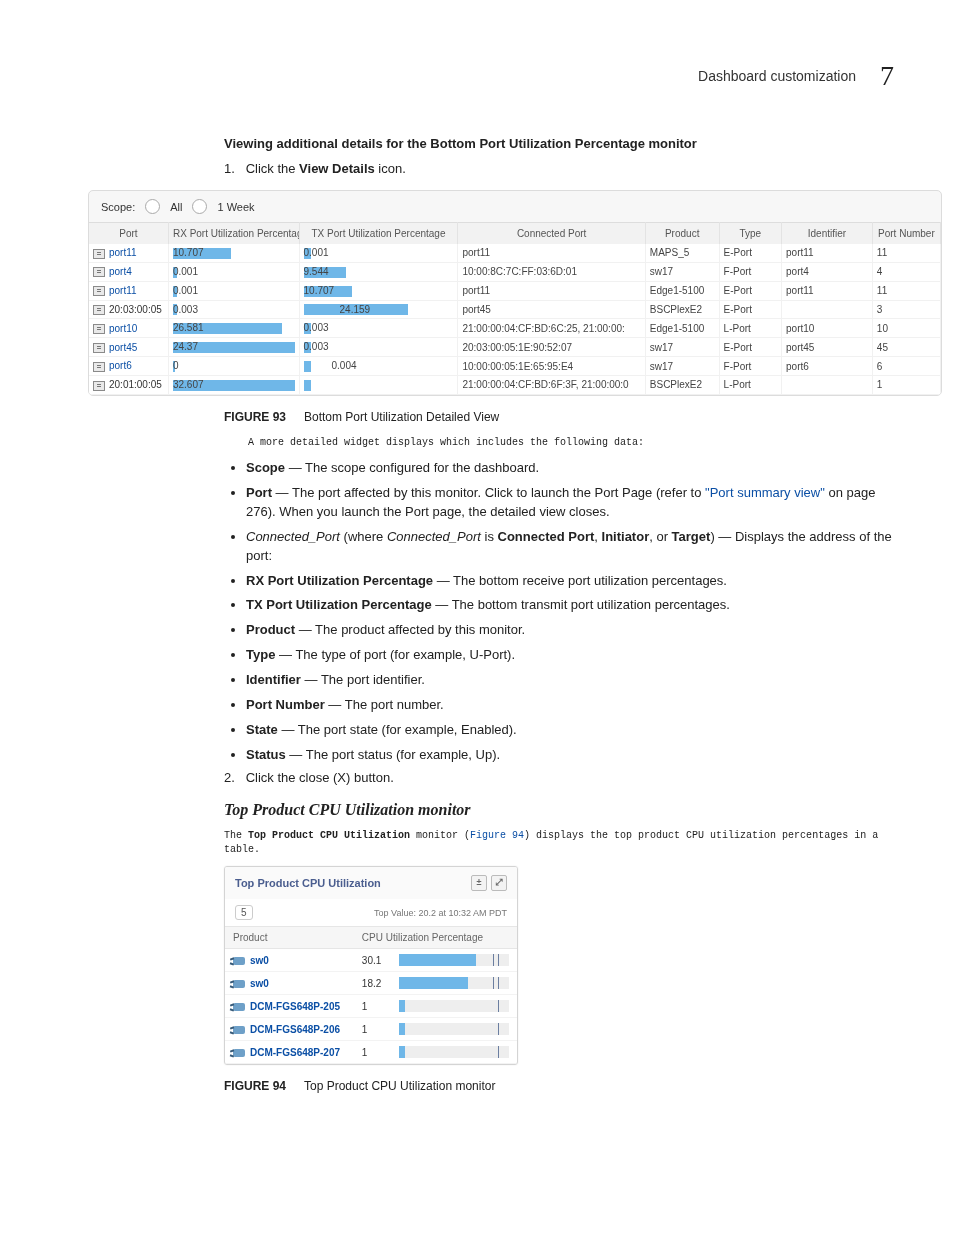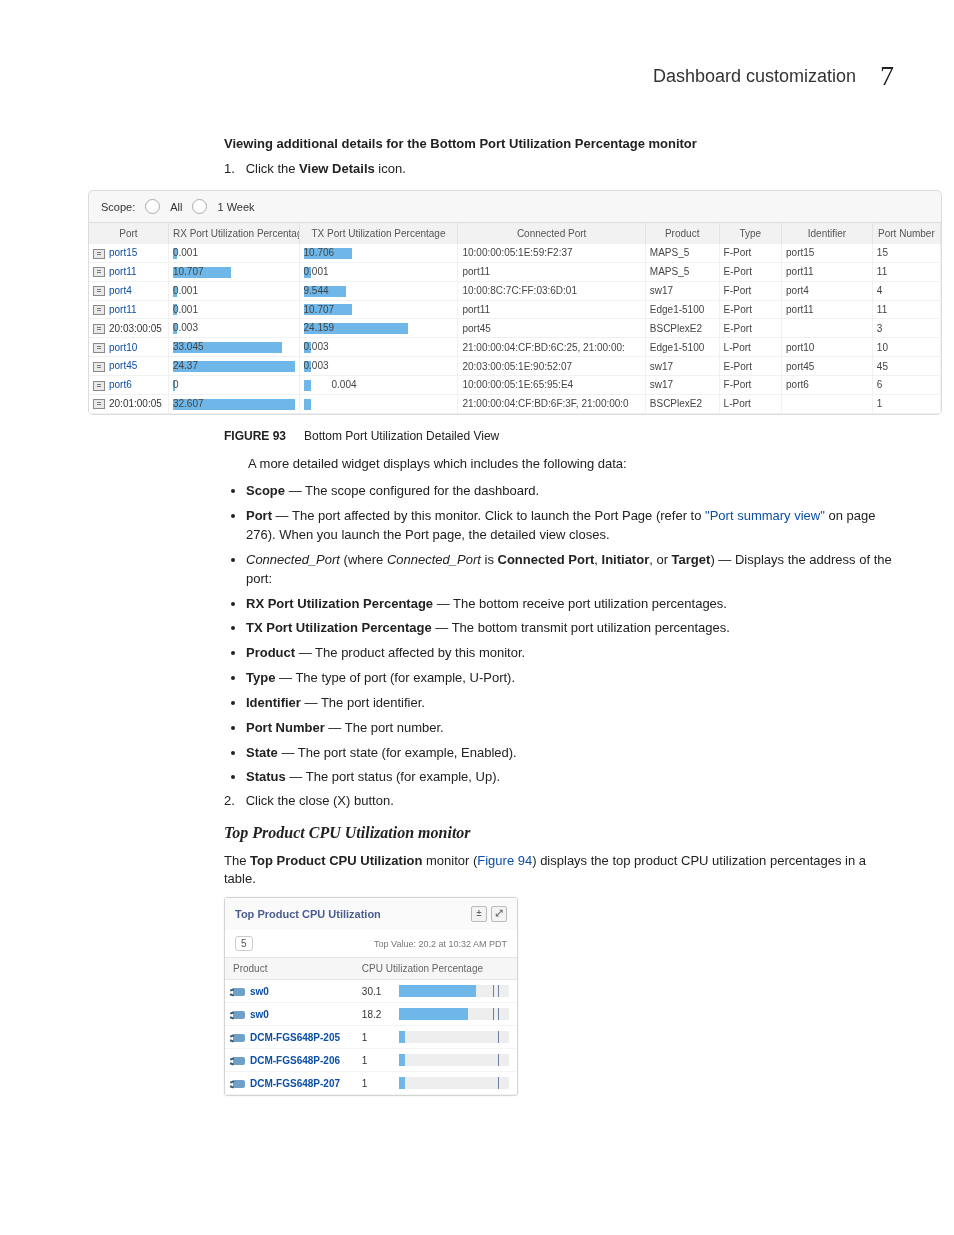--- a/index.html
+++ b/index.html
@@ -1,29 +1,29 @@
 <!DOCTYPE html>
 <html><head>
 <meta charset="utf-8">
 <style>
   html,body{margin:0;padding:0;background:#fff;font-family:Arial,Helvetica,sans-serif;color:#222;}
   .page{width:954px;min-height:1235px;position:relative;box-sizing:border-box;padding:60px 60px 40px 88px;}
   .hdr{display:flex;justify-content:flex-end;align-items:center;gap:24px;margin-bottom:44px;}
-  .hdr-title{font-size:18px;color:#333;}
+  .hdr-title{font-size:14px;color:#333;}
   .hdr-num{font-size:28px;font-family:Georgia,'Times New Roman',serif;font-weight:normal;color:#222;}
   .body{margin-left:136px;}
   .h-sub{font-size:13px;font-weight:bold;margin:0 0 10px;}
   .step{font-size:13px;margin:0 0 14px;}
   .step .num{display:inline-block;width:18px;}
   .bold{font-weight:bold;}
   .link{color:#0b4fa5;}
   .ital{font-style:italic;}
   .figcap{font-size:12px;margin:14px 0 12px;}
   .figcap .figlbl{font-weight:bold;margin-right:18px;}
-  .para{font-size:13px;margin:0 0 10px;line-height:1.35;}
+  .para{font-size:10px;margin:0 0 10px;line-height:1.35;font-family:Liberation Mono, monospace;}
   ul.bullets{margin:0 0 6px 22px;padding:0;}
   ul.bullets>li{font-size:13px;line-height:1.45;margin:0 0 6px;}
   .h-section{font-family:Georgia,'Times New Roman',serif;font-style:italic;font-weight:bold;font-size:16px;margin:16px 0 10px;color:#222;}
 
   
   .fig93{margin-left:0;margin-right:-48px;background:#f7f7f7;border:1px solid #dcdcdc;border-radius:5px;overflow:hidden;}
   .fig93 .scope{display:flex;align-items:center;gap:10px;padding:8px 12px;font-size:11px;color:#333;}
   .ico{display:inline-block;width:13px;height:13px;border:1px solid #aaa;border-radius:3px;background:#fff;position:relative;}
   .ico.round{border-radius:50%;}
   .tbl{width:100%;border-collapse:collapse;font-size:10px;table-layout:fixed;}
@@ -102,30 +102,20 @@
             <th>TX Port Utilization Percentage</th>
             <th>Connected Port</th>
             <th>Product</th>
             <th>Type</th>
             <th>Identifier</th>
             <th>Port Number</th>
           </tr>
         </thead>
       <tbody id="f93-body">
           <tr>
-            <td class="portcell"><span class="portico"></span><span class="plink">port15</span></td>
-            <td class="val"><span class="bar" style="width:3%"></span><span class="num" style="position:absolute;left:4px;top:3px;">0.001</span></td>
-            <td class="val"><span class="bar" style="width:32%"></span><span class="num" style="position:absolute;left:4px;top:3px;">10.706</span></td>
-            <td>10:00:00:05:1E:59:F2:37</td>
-            <td>MAPS_5</td>
-            <td>F-Port</td>
-            <td>port15</td>
-            <td>15</td>
-          </tr>
-          <tr>
             <td class="portcell"><span class="portico"></span><span class="plink">port11</span></td>
             <td class="val"><span class="bar" style="width:48%"></span><span class="num" style="position:absolute;left:4px;top:3px;">10.707</span></td>
             <td class="val"><span class="bar" style="width:5%"></span><span class="num" style="position:absolute;left:4px;top:3px;">0.001</span></td>
             <td>port11</td>
             <td>MAPS_5</td>
             <td>E-Port</td>
             <td>port11</td>
             <td>11</td>
           </tr>
           <tr>
@@ -144,30 +134,30 @@
             <td class="val"><span class="bar" style="width:32%"></span><span class="num" style="position:absolute;left:4px;top:3px;">10.707</span></td>
             <td>port11</td>
             <td>Edge1-5100</td>
             <td>E-Port</td>
             <td>port11</td>
             <td>11</td>
           </tr>
           <tr>
             <td class="portcell"><span class="portico"></span><span>20:03:00:05</span></td>
             <td class="val"><span class="bar" style="width:3%"></span><span class="num" style="position:absolute;left:4px;top:3px;">0.003</span></td>
-            <td class="val"><span class="bar" style="width:70%"></span><span class="num" style="position:absolute;left:4px;top:3px;">24.159</span></td>
+            <td class="val"><span class="bar" style="width:70%"></span><span class="num" style="position:absolute;left:4px;top:3px;padding-left:36px;">24.159</span></td>
             <td>port45</td>
             <td>BSCPlexE2</td>
             <td>E-Port</td>
             <td></td>
             <td>3</td>
           </tr>
           <tr>
             <td class="portcell"><span class="portico"></span><span class="plink">port10</span></td>
-            <td class="val"><span class="bar" style="width:90%"></span><span class="num" style="position:absolute;left:4px;top:3px;">33.045</span></td>
+            <td class="val"><span class="bar" style="width:90%"></span><span class="num" style="position:absolute;left:4px;top:3px;">26.581</span></td>
             <td class="val"><span class="bar" style="width:5%"></span><span class="num" style="position:absolute;left:4px;top:3px;">0.003</span></td>
             <td>21:00:00:04:CF:BD:6C:25, 21:00:00:</td>
             <td>Edge1-5100</td>
             <td>L-Port</td>
             <td>port10</td>
             <td>10</td>
           </tr>
           <tr>
             <td class="portcell"><span class="portico"></span><span class="plink">port45</span></td>
             <td class="val"><span class="bar" style="width:100%"></span><span class="num" style="position:absolute;left:4px;top:3px;">24.37</span></td>
@@ -309,15 +299,18 @@
                   <div class="cbar-ticks">
                     <span></span>
                   </div>
                 </div>
               </td>
             </tr>
           </tbody>
       </table>
     </div>
 
+    <p class="figcap">
+      <span class="figlbl">FIGURE 94</span><span>Top Product CPU Utilization monitor</span>
+    </p>
   </div>
 
 </div>
 
 </body></html>

